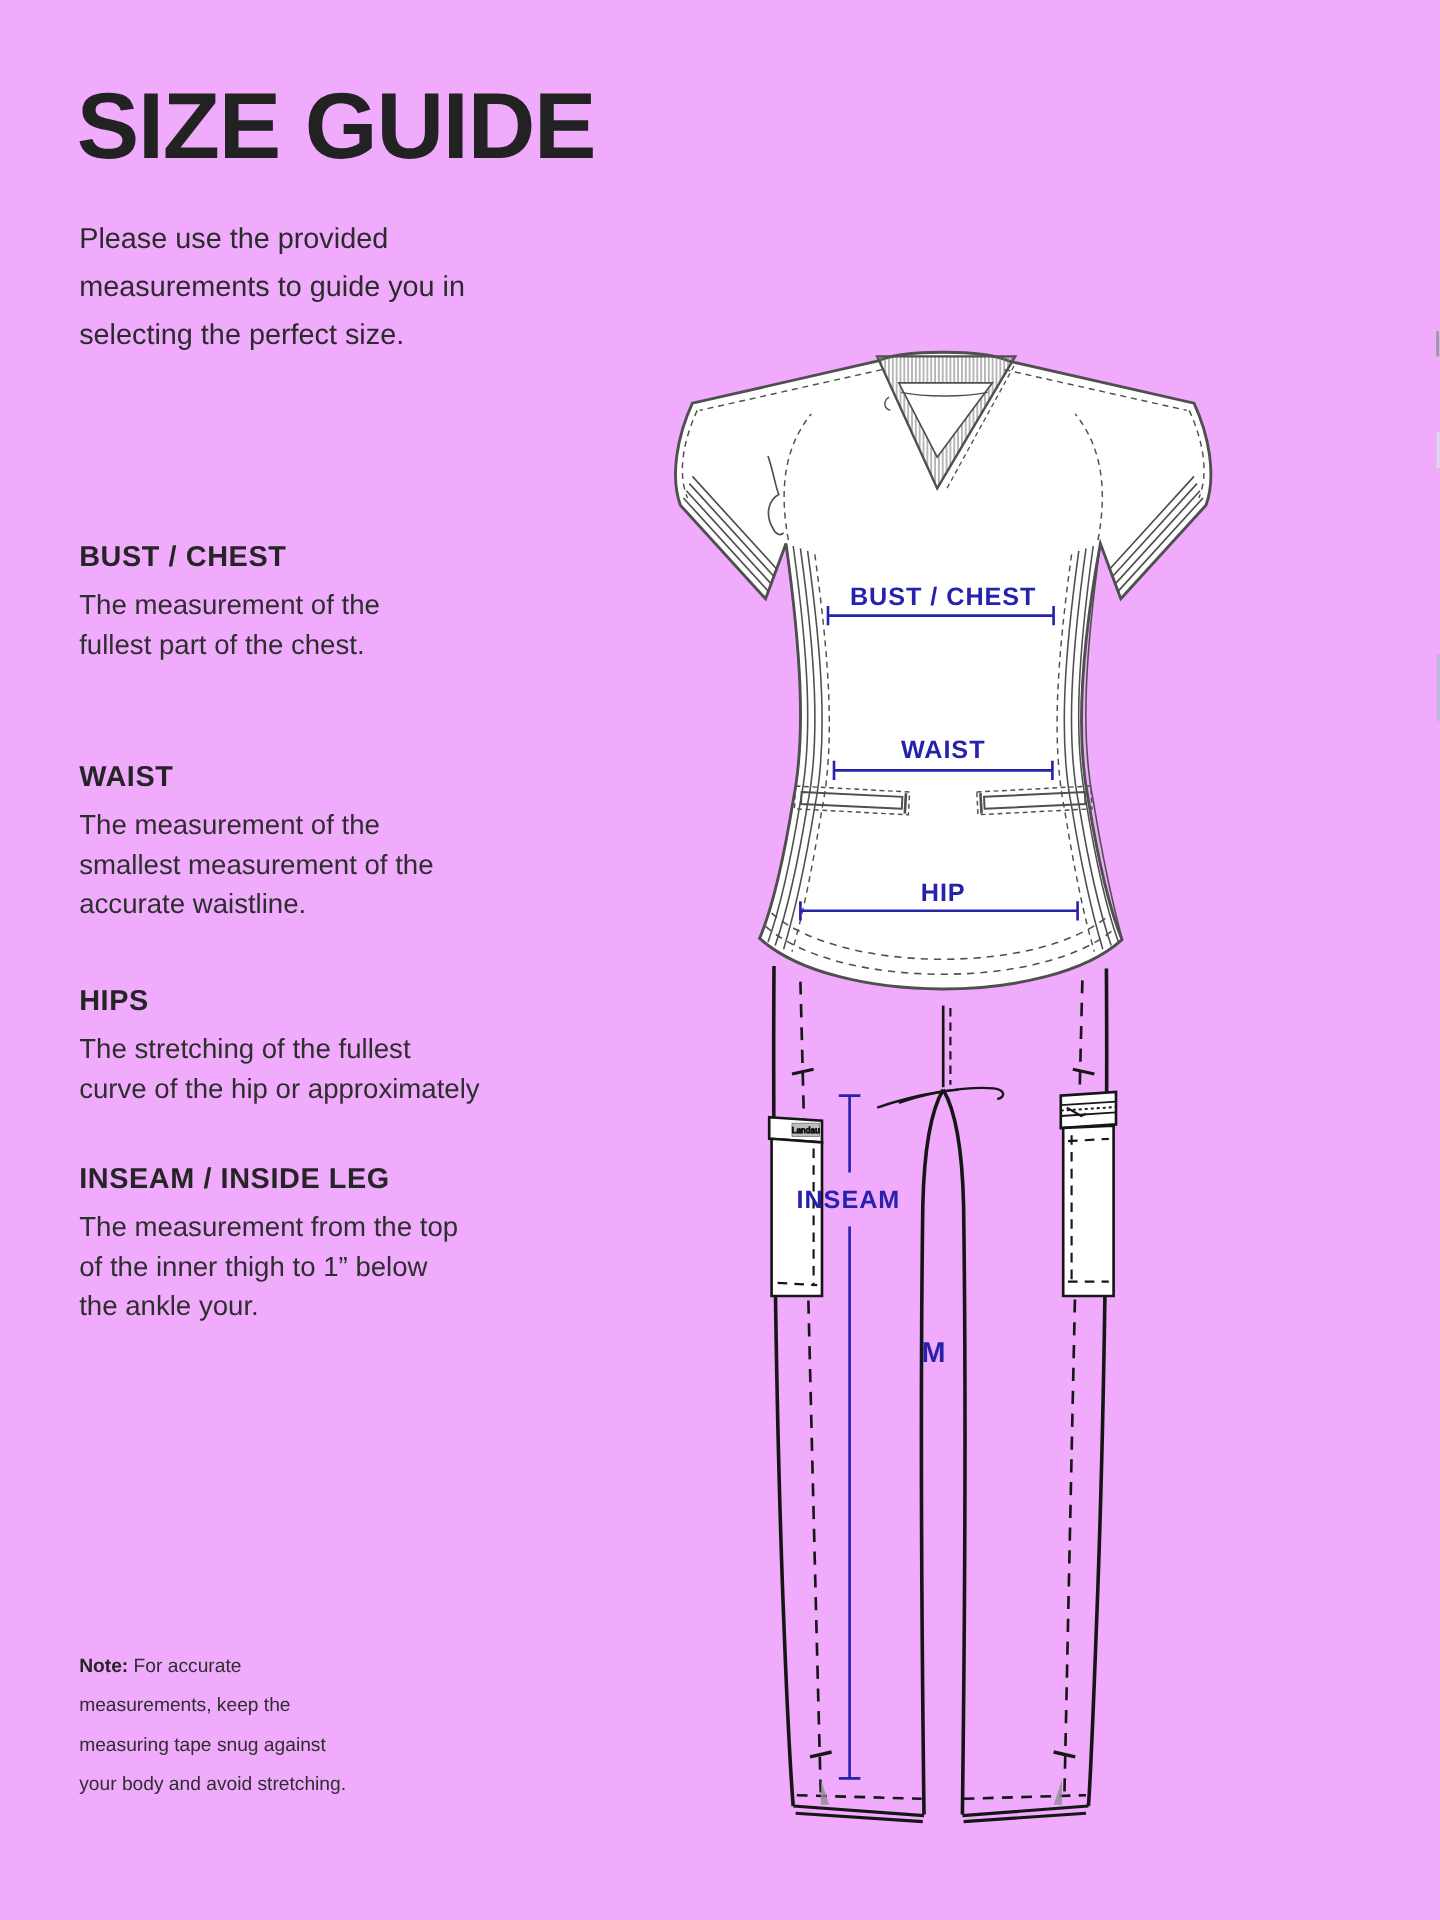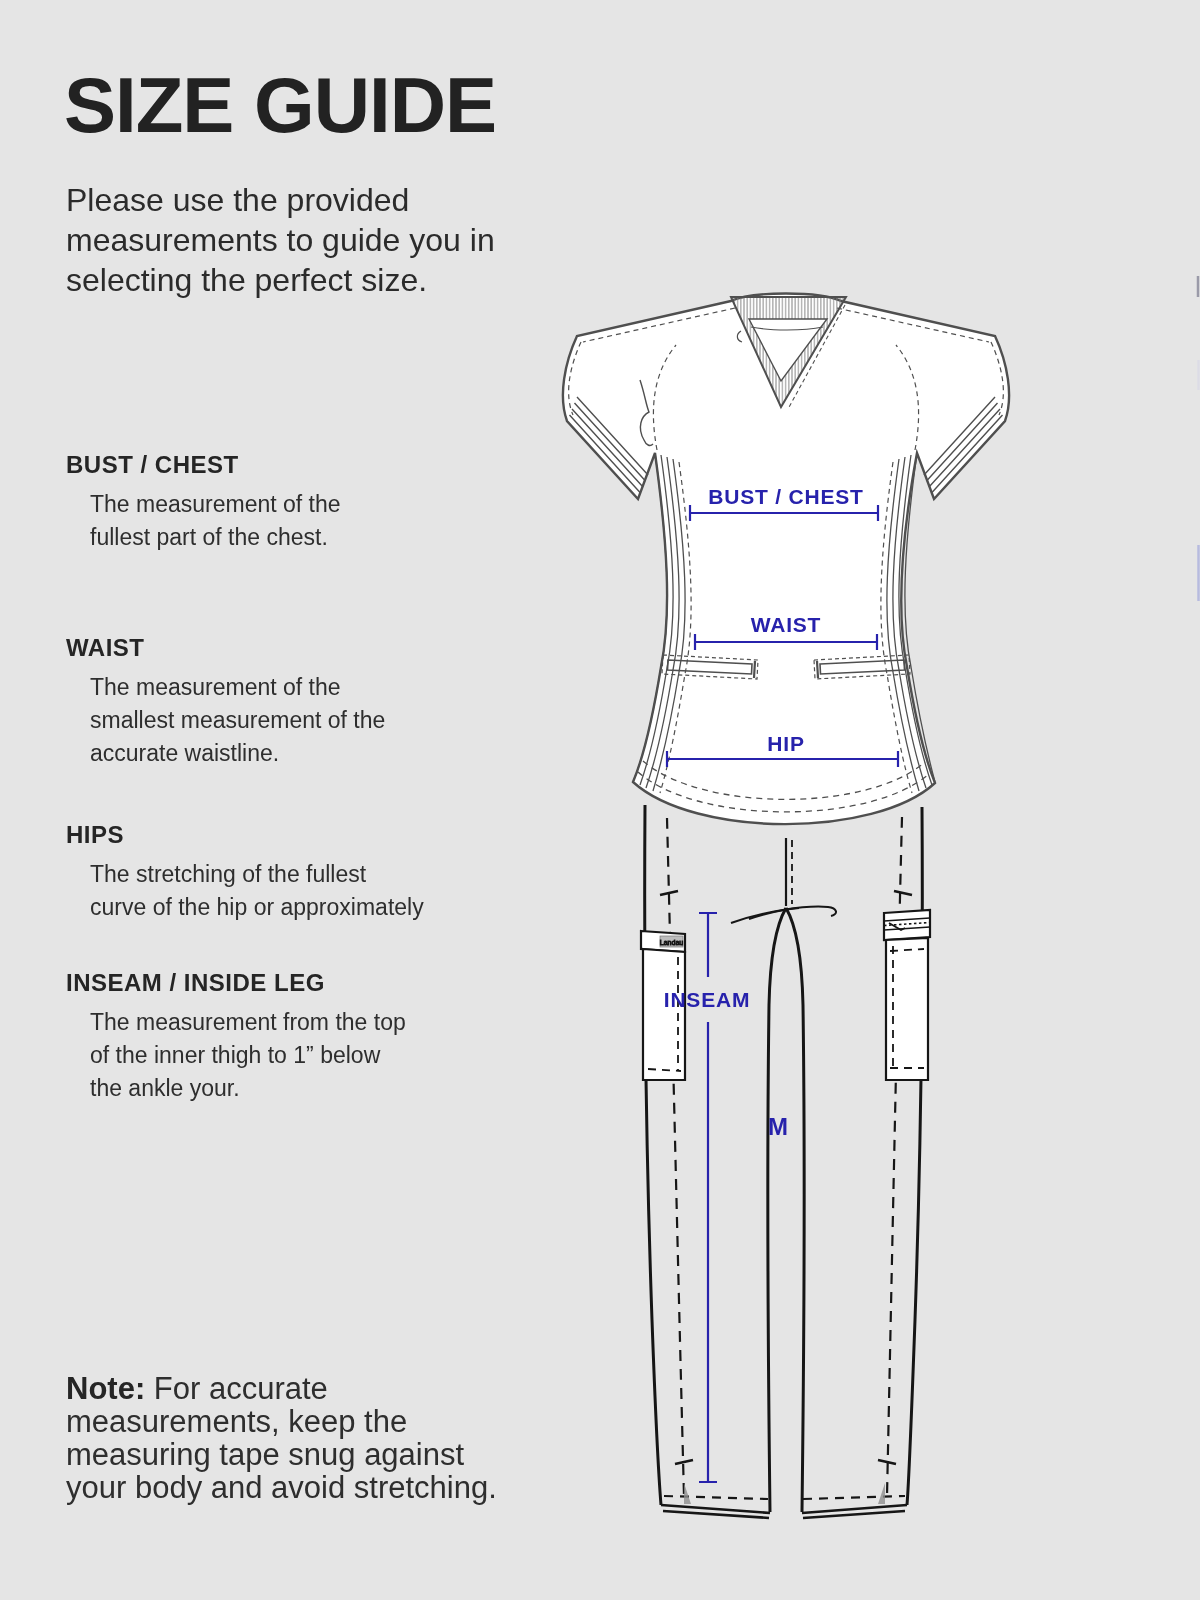--- a/index.html
+++ b/index.html
@@ -1,26 +1,26 @@
 <!DOCTYPE html>
 <html><head>
 <meta charset="utf-8">
 <style>
   html,body{margin:0;padding:0;background:#ffffff;}
-  .page{position:relative;width:1200px;height:1600px;background:#e5e5e5;overflow:hidden;
+  .page{position:relative;width:1200px;height:1600px;background:#f0abfc;overflow:hidden;
         font-family:"Liberation Sans",sans-serif;color:#2b2b2b;}
   .title{position:absolute;left:64px;top:66px;font-size:78px;line-height:78px;
          font-weight:800;letter-spacing:-1px;color:#222;white-space:nowrap;}
-  .intro{position:absolute;left:66px;top:180px;font-size:32px;line-height:40px;color:#2b2b2b;}
+  .intro{position:absolute;left:66px;top:180px;font-size:24px;line-height:40px;color:#2b2b2b;}
   .ln{display:block;white-space:nowrap;}
   .sec{position:absolute;left:66px;}
   .sec h3{margin:0;font-size:24px;line-height:30px;font-weight:bold;
           letter-spacing:.5px;color:#252525;white-space:nowrap;}
-  .sec .body{margin-top:8px;font-size:23px;line-height:33px;color:#2e2e2e;margin-left:24px;}
-  .note{position:absolute;left:66px;top:1372px;font-size:31px;line-height:33px;color:#2e2e2e;}
+  .sec .body{margin-top:8px;font-size:23px;line-height:33px;color:#2e2e2e;}
+  .note{position:absolute;left:66px;top:1372px;font-size:16px;line-height:33px;color:#2e2e2e;}
   .note b{font-weight:bold;color:#252525;}
   svg{position:absolute;left:0;top:0;}
   svg text{font-family:"Liberation Sans",sans-serif;}
   .anno{font-weight:bold;fill:#2722ac;font-size:21px;letter-spacing:.8px;}
   .annoM{font-weight:bold;fill:#2722ac;font-size:24px;}
   .tag{font-size:7px;fill:#555;}
 </style>
 </head>
 <body>
 

